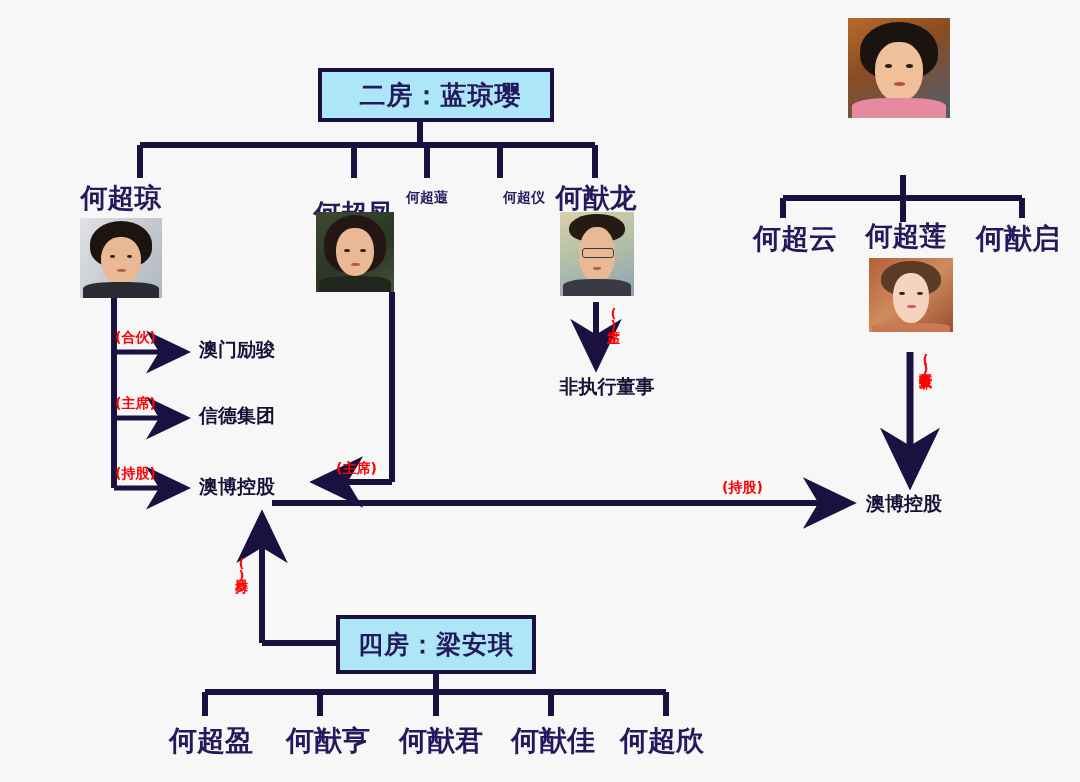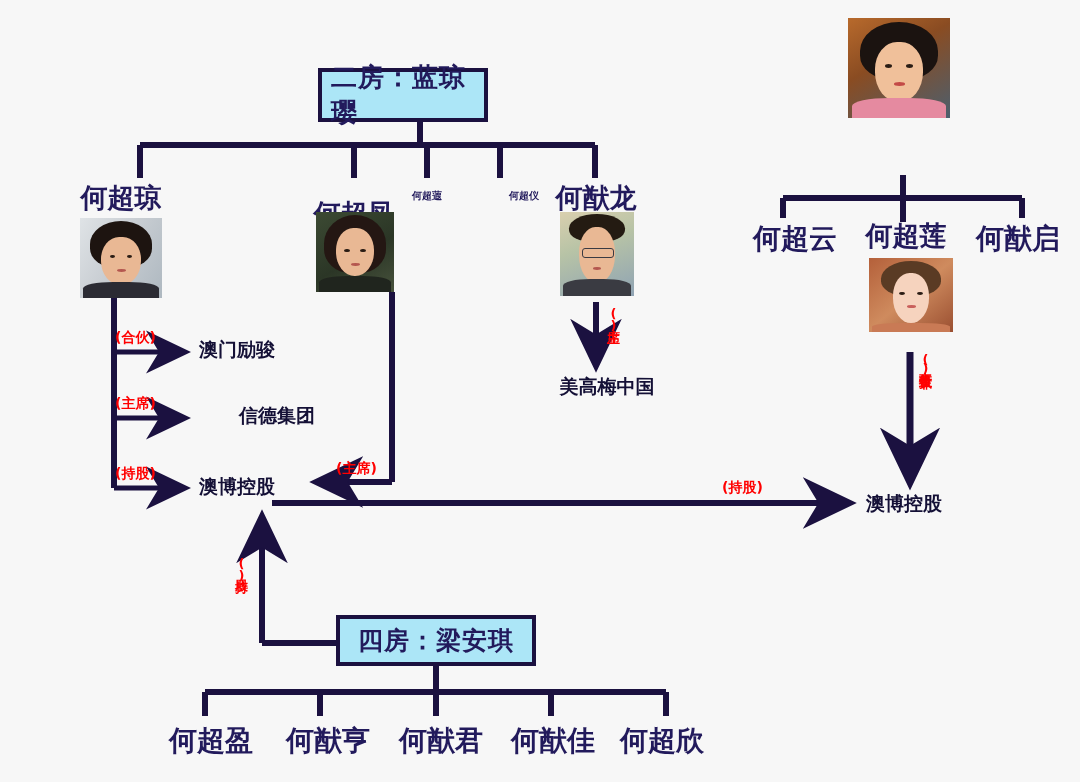--- a/index.html
+++ b/index.html
@@ -28,21 +28,21 @@
   .name{
     position:absolute;
     color:#221a5c;
     font-weight:bold;
     white-space:nowrap;
     text-align:left;
     transform:translateX(-50%);
   }
   .name.big{font-size:27px;}
   .name.mid{font-size:28px;}
-  .name.small{font-size:10px;}
+  .name.small{font-size:14px;}
   .name.corp{font-size:19px;color:#141036;}
   .name.corp-l{transform:none;}
 
   
   .photo{
     position:absolute;
     border:0;
     background:#cfd3d6;
     overflow:hidden;
   }
@@ -144,21 +144,21 @@
 
     <g stroke="#1b1140" stroke-width="6" fill="none" marker-end="url(#ah)">
       <path d="M272,503 L846,503"></path>
     </g>
 
     <g stroke="#1b1140" stroke-width="6" fill="none" marker-end="url(#ah)">
       <path d="M262,560 L262,520"></path>
     </g>
   </svg>
 
-  <div class="wifebox" style="left:318px;top:68px;width:170px;height:54px;font-size:26px;padding-left:9px;">
+  <div class="wifebox" style="left:318px;top:68px;width:236px;height:54px;font-size:26px;padding-left:9px;">
     <span>二房：蓝琼璎</span>
   </div>
 
   <div class="name big" style="left:121px;top:180px;">
     <span>何超琼</span>
   </div>
   <div class="name big" style="left:354px;top:196px;">
     <span>何超凤</span>
   </div>
   <div class="name small" style="left:427px;top:189px;">
@@ -221,21 +221,21 @@
   <div class="photo" style="left:869px;top:258px;width:84px;height:74px;">
     <div class="sky" style="background:linear-gradient(140deg,#b4603a 0%,#cf8b5e 50%,#9a4f31 100%);"></div>
     <div class="hair" style="background:#5a3b24;left:14%;width:72%;height:48%;"></div>
     <div class="face" style="background:#f6d3be;top:20%;height:68%;left:28%;width:44%;"></div>
     <div class="eye l"></div>
       <div class="eye r"></div>
     <div class="mouth" style="background:#c9605c;"></div>
     <div class="body" style="background:#c97a55;height:12%;"></div>
   </div>
 
-  <div class="wifebox" style="left:336px;top:615px;width:200px;height:51px;font-size:25px;">
+  <div class="wifebox" style="left:336px;top:615px;width:200px;height:59px;font-size:25px;">
     <span>四房：梁安琪</span>
   </div>
 
   <div class="name mid" style="left:211px;top:722px;">
     <span>何超盈</span>
   </div>
   <div class="name mid" style="left:328px;top:722px;">
     <span>何猷亨</span>
   </div>
   <div class="name mid" style="left:441px;top:722px;">
@@ -244,28 +244,28 @@
   <div class="name mid" style="left:553px;top:722px;">
     <span>何猷佳</span>
   </div>
   <div class="name mid" style="left:662px;top:722px;">
     <span>何超欣</span>
   </div>
 
   <div class="name corp corp-l" style="left:199px;top:337px;">
     <span>澳门励骏</span>
   </div>
-  <div class="name corp corp-l" style="left:199px;top:403px;margin-left:40px;">
+  <div class="name corp corp-l" style="left:199px;top:403px;">
     <span>信德集团</span>
   </div>
   <div class="name corp corp-l" style="left:199px;top:474px;">
     <span>澳博控股</span>
   </div>
   <div class="name corp" style="left:607px;top:374px;">
-    <span>美高梅中国</span>
+    <span>非执行董事</span>
   </div>
   <div class="name corp corp-l" style="left:866px;top:491px;">
     <span>澳博控股</span>
   </div>
 
   <div class="annot" style="left:115px;top:329px;">
     <span>(合伙)</span>
   </div>
   <div class="annot" style="left:115px;top:395px;">
     <span>(主席)</span>

